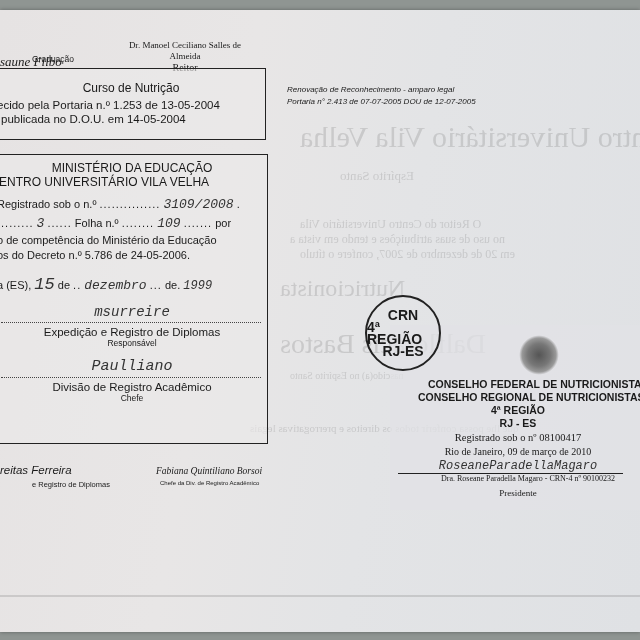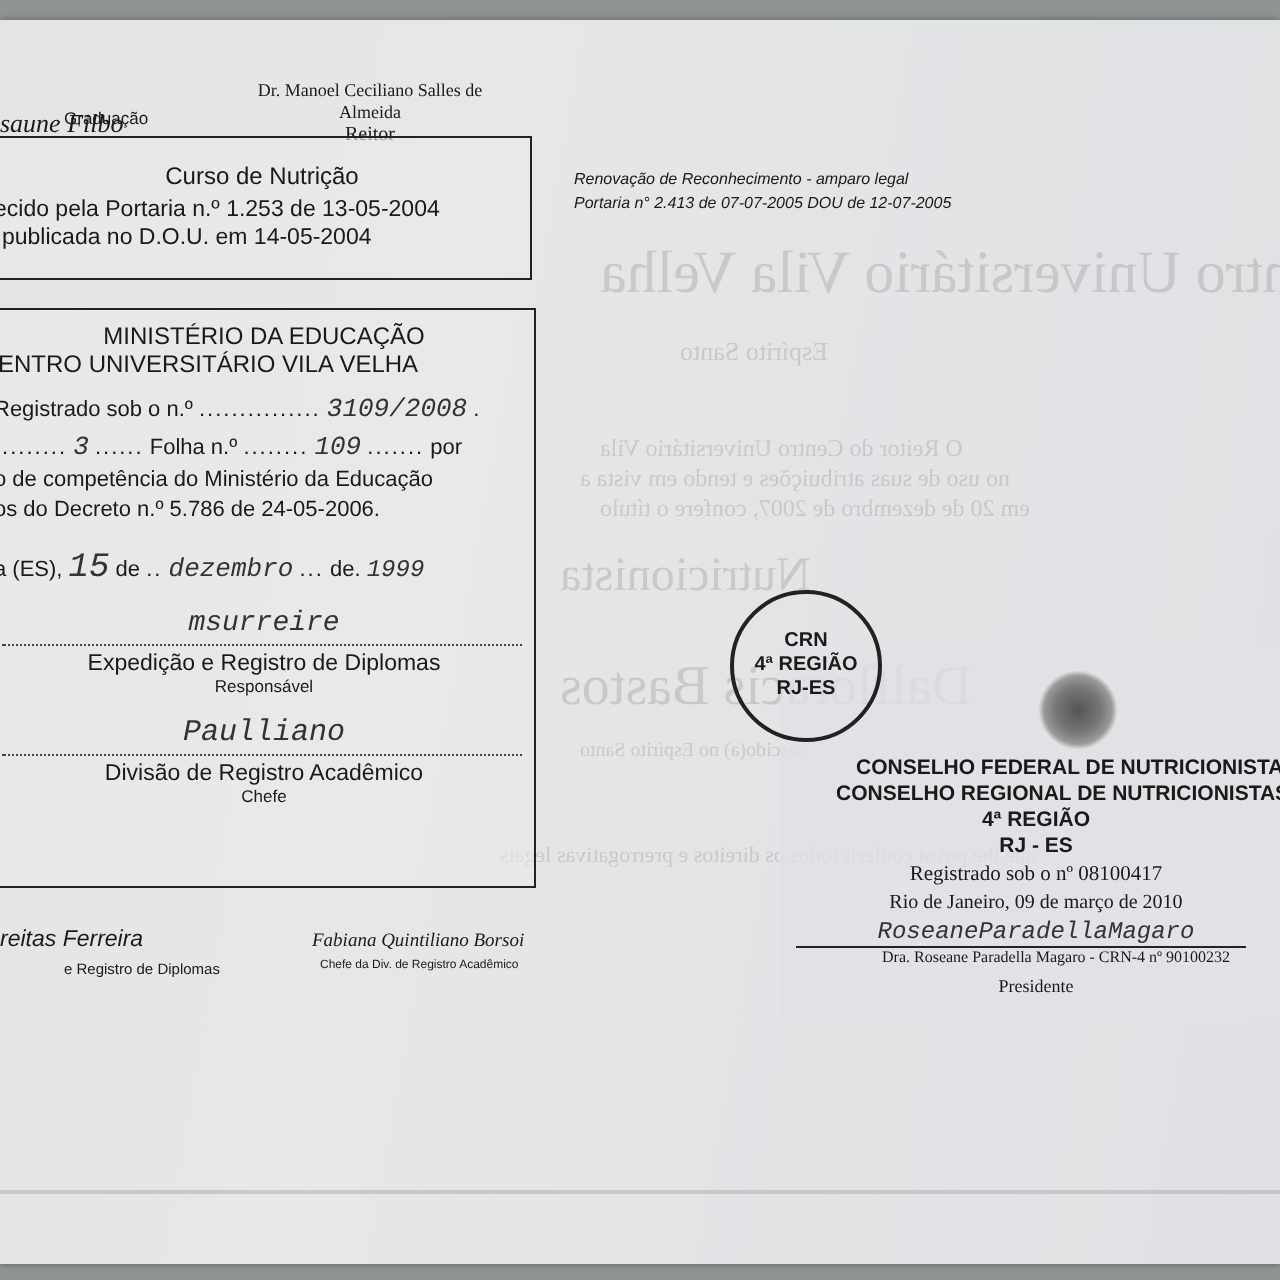--- a/index.html
+++ b/index.html
@@ -12,21 +12,21 @@
   .abs { position:absolute; }
   .serif { font-family:"Liberation Serif", serif; }
   .sig-name { font-style:italic; font-size:13px;margin-top:16px; }
   .small { font-size:8.5px;padding-left:32px; }
   .ghost { color:rgba(80,80,80,.18); font-family:"Liberation Serif", serif; transform:scaleX(-1); white-space:nowrap; }
   .box { position:absolute; border:1.5px solid #222; background:rgba(235,233,233,.6); }
   .center { text-align:center; }
   .hand { font-family:Liberation Mono, monospace; font-style:italic; color:#333; }
   .dots { letter-spacing:1px; }
   .stamp { position:absolute; left:365px; top:285px; width:72px; height:72px; border:2px solid #222; border-radius:50%;
-    display:flex; flex-direction:column; align-items:center; justify-content:center; font-size:10px; font-weight:bold; line-height:12px; }
+    display:flex; flex-direction:column; align-items:center; justify-content:center; font-size:14px; font-weight:bold; line-height:12px; }
   .crn-panel { position:absolute; left:390px; top:315px; width:250px; height:185px; background:rgba(225,226,229,.75); }
   .crn-title { font-size:10.5px; font-weight:bold; text-align:center; line-height:13px; }
   .crn-body { font-family:"Liberation Serif", serif; font-size:10px; text-align:center; }
   .coat { position:absolute; left:519px; top:325px; width:40px; height:40px; border-radius:50%;
     background:radial-gradient(circle,#555 0%,#777 40%,#999 60%,transparent 70%); }
 </style>
 </head>
 <body>
 
 <div class="paper">

